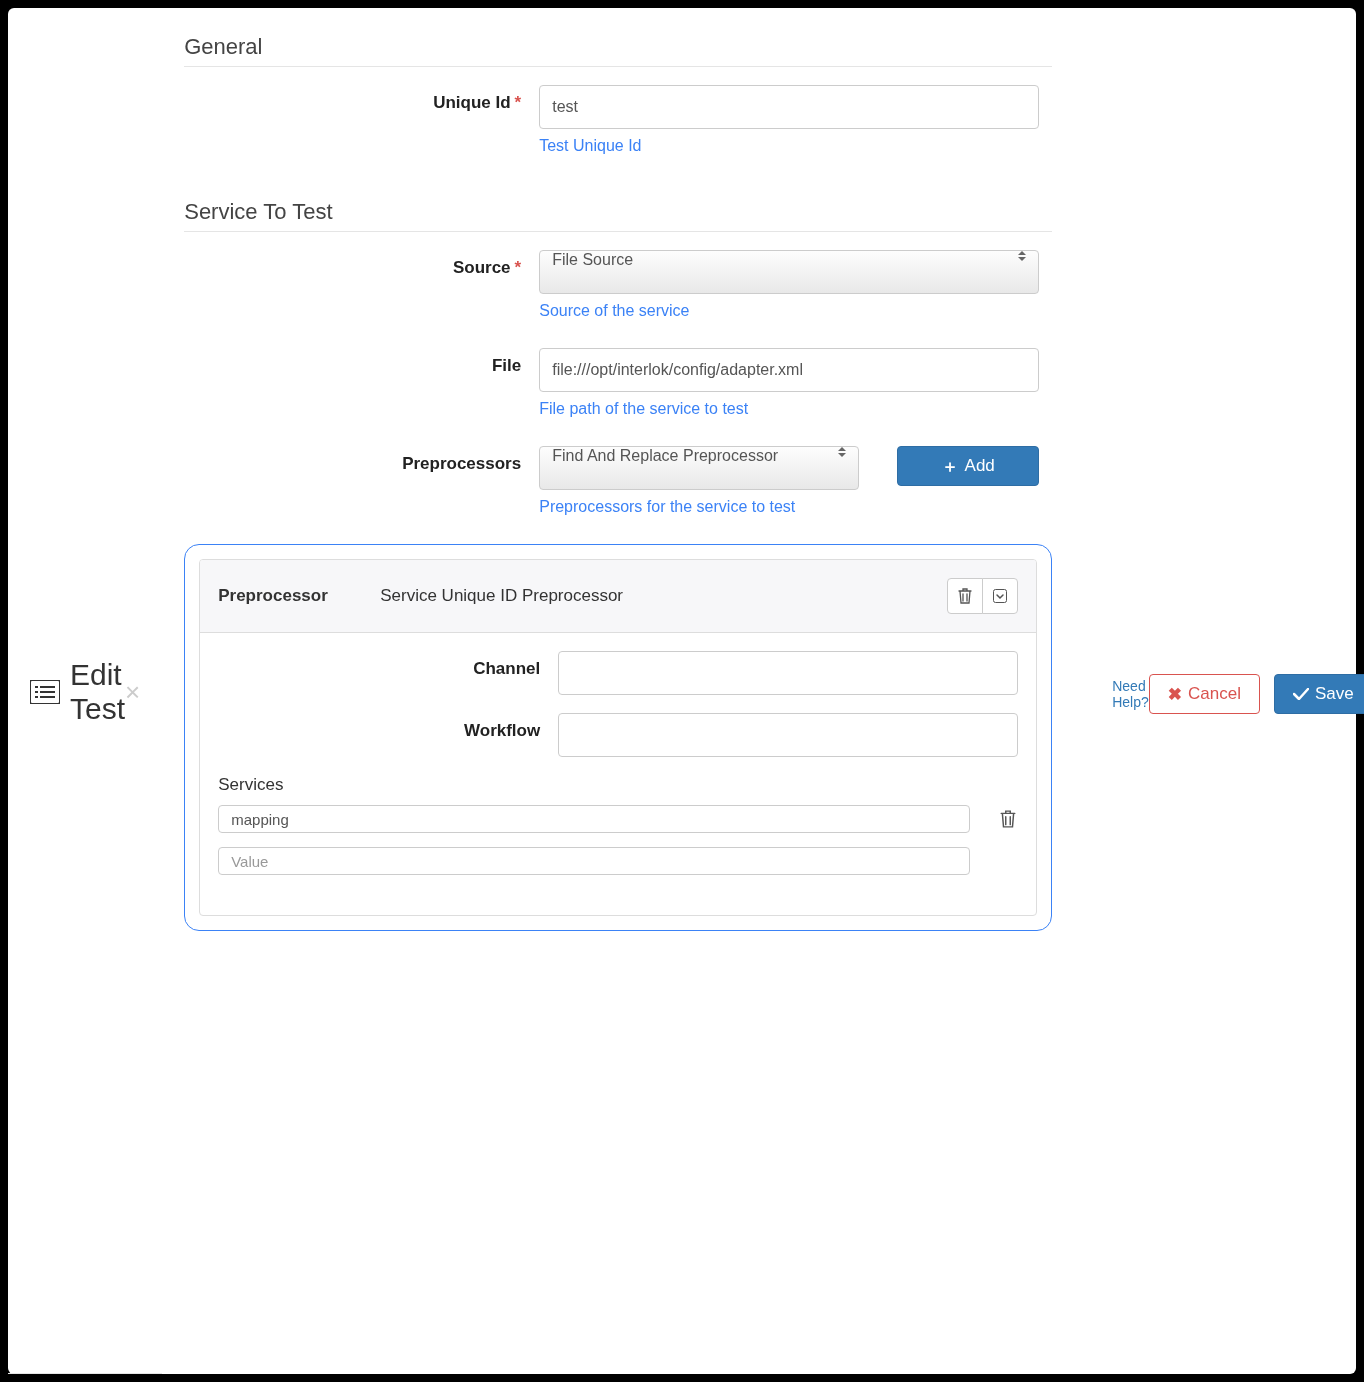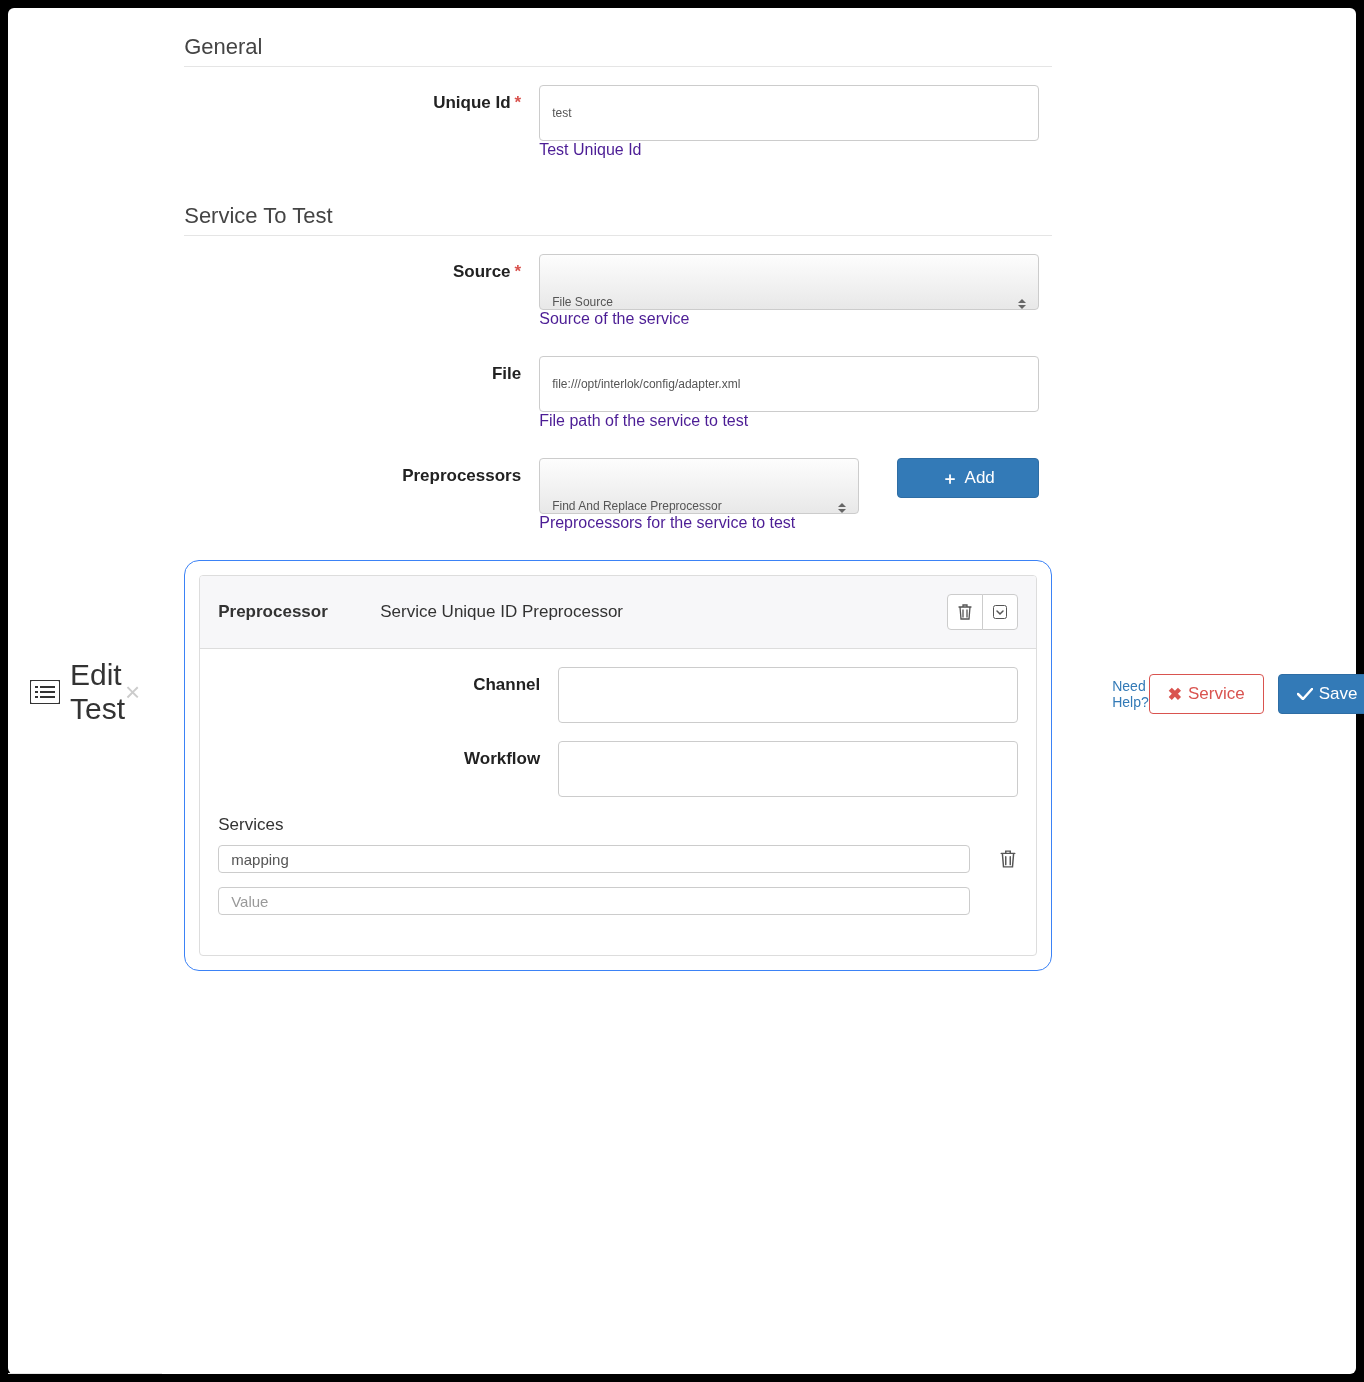--- a/index.html
+++ b/index.html
@@ -78,54 +78,55 @@
     flex: 1;
   }
   .form-field .inline {
     display: flex;
     gap: 38px;
     align-items: stretch;
   }
 
   input[type=text], .select {
     width: 500px;
-    height: 56px;
+    height: 44px;
     border: 1px solid #ccc;
     border-radius: 4px;
     padding: 0 12px;
-    font-size: 12px;
+    font-size: 16px;
     font-family: inherit;
     color: #555;
     background: #fff;
   }
   .select {
     display: flex;
-    align-items: flex-end;
+    align-items: flex-start;
     justify-content: space-between;
     background: linear-gradient(#fdfdfd, #e8e8e8);
     cursor: pointer;
   }
   .select.narrow { width: 320px; }
   .select .caret {
     display: inline-flex;
     flex-direction: column;
     gap: 2px;
   }
   .select .caret::before, .select .caret::after {
     content: "";
     width: 0; height: 0;
     border-left: 4px solid transparent;
     border-right: 4px solid transparent;
   }
   .select .caret::before { border-bottom: 4px solid #666; }
   .select .caret::after  { border-top: 4px solid #666; }
 
   .help-text {
-    color: #4c1d95;
+    color: #3b82f6;
     font-size: 16px;
+    margin-top: 8px;
   }
 
   .btn {
     display: inline-flex;
     align-items: center;
     justify-content: center;
     gap: 6px;
     height: 40px;
     padding: 0 18px;
     border-radius: 4px;
@@ -386,21 +387,21 @@
       </div>
     </div>
 
   </div>
 
   <div class="modal-footer">
     <div class="help-link">Need Help?</div>
     <div class="footer-btns">
       <div class="btn btn-outline-danger">
         <span style="font-weight:700;">✖</span>
-        <span>Service</span>
+        <span>Cancel</span>
       </div>
       <div class="btn btn-primary">
         <span>
           <svg width="16" height="12" viewBox="0 0 16 12">
               <path d="M1 6l5 5L15 1" stroke="#fff" stroke-width="2.5" fill="none" stroke-linecap="round" stroke-linejoin="round"></path>
             </svg>
         </span>
         <span>Save</span>
       </div>
     </div>

